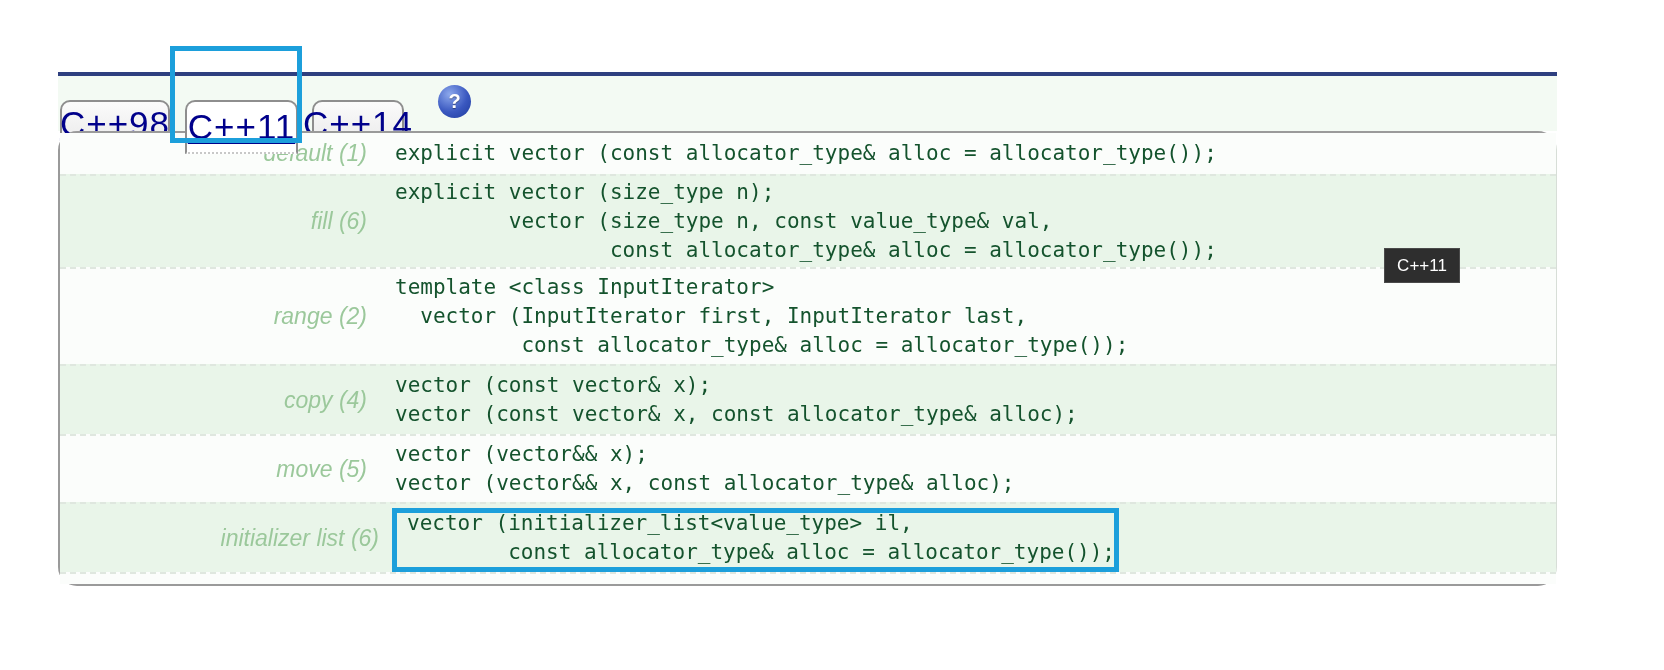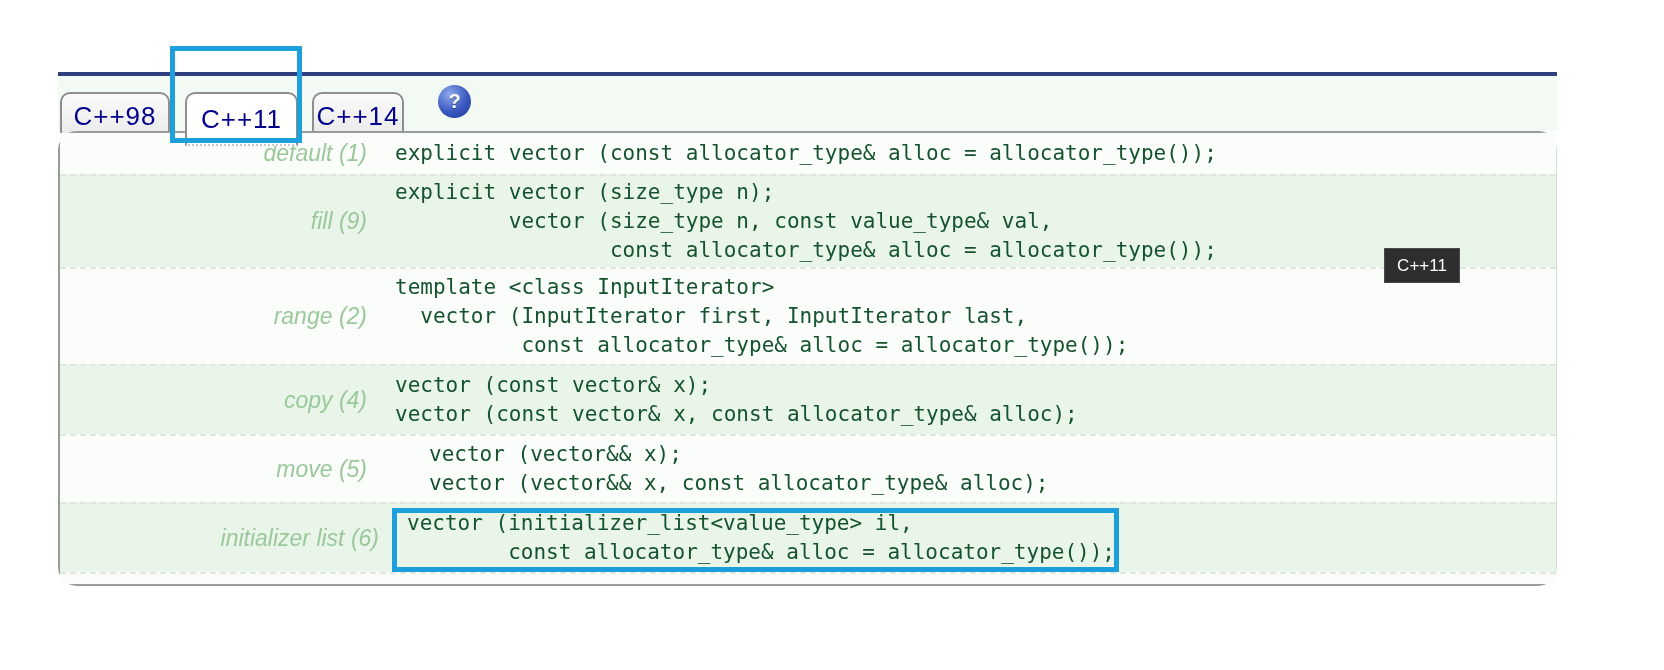--- a/index.html
+++ b/index.html
@@ -19,29 +19,30 @@
     background: #2e3f7f;
   }
 
   
   .tabstrip {
     position: absolute; left: 58px; top: 76px;
     width: 1499px; height: 55px;
     background: #f3faf3;
   }
   .tab {
-    position: absolute; top: 16px; height: 48px;
+    position: absolute; top: 24px; height: 48px;
     border: 2px solid #8e8e8e;
     border-radius: 10px 10px 0 0;
     background: linear-gradient(#fbfbfb, #e9e9e9);
     color: #00008b;
-    font-size: 26px;
+    font-size: 35px;
     display: flex; align-items: center; justify-content: center;
     letter-spacing: 1px;
     cursor: pointer;
+    text-decoration: underline;
   }
   .tab.selected {
     background: #ffffff;
     height: 54px;
     border-bottom: 2px dotted #c8c8c8;
     z-index: 5;
   }
   .tab-98 { left: 2px;  width: 110px; }
   .tab-11 { left: 127px; width: 113px; }
   .tab-14 { left: 254px; width: 92px; }
@@ -86,21 +87,21 @@
     font-family: "DejaVu Sans Mono", monospace;
     font-size: 21px;
     line-height: 29px;
     color: #14532d;
     white-space: pre;
   }
   .r1 { padding: 6px 0; }
   .r2 { padding: 2px 0; }
   .r3 { padding: 4px 0; }
   .r4 { padding: 5px 0; }
-  .r5 { padding: 4px 0; gap: 34px; }
+  .r5 { padding: 4px 0; }
   .r6 { padding: 5px 12px; }
   .rfill { height: 12px; }
 
   
   .ann {
     position: absolute;
     border: 5px solid #1c9fdb;
     background: transparent;
     z-index: 10;
     pointer-events: none;
@@ -139,21 +140,21 @@
     <div class="tab tab-14">C++14</div>
     <div class="help">?</div>
   </div>
 
   <div class="sigtable">
     <div class="row plain r1">
       <div class="cell-label">default (1)</div>
       <div class="cell-code">explicit vector (const allocator_type&amp; alloc = allocator_type());</div>
     </div>
     <div class="row alt r2">
-      <div class="cell-label">fill (9)</div>
+      <div class="cell-label">fill (6)</div>
       <div class="cell-code">explicit vector (size_type n);
          vector (size_type n, const value_type&amp; val,
                  const allocator_type&amp; alloc = allocator_type());</div>
     </div>
     <div class="row plain r3">
       <div class="cell-label">range (2)</div>
       <div class="cell-code">template &lt;class InputIterator&gt;
   vector (InputIterator first, InputIterator last,
           const allocator_type&amp; alloc = allocator_type());</div>
     </div>

